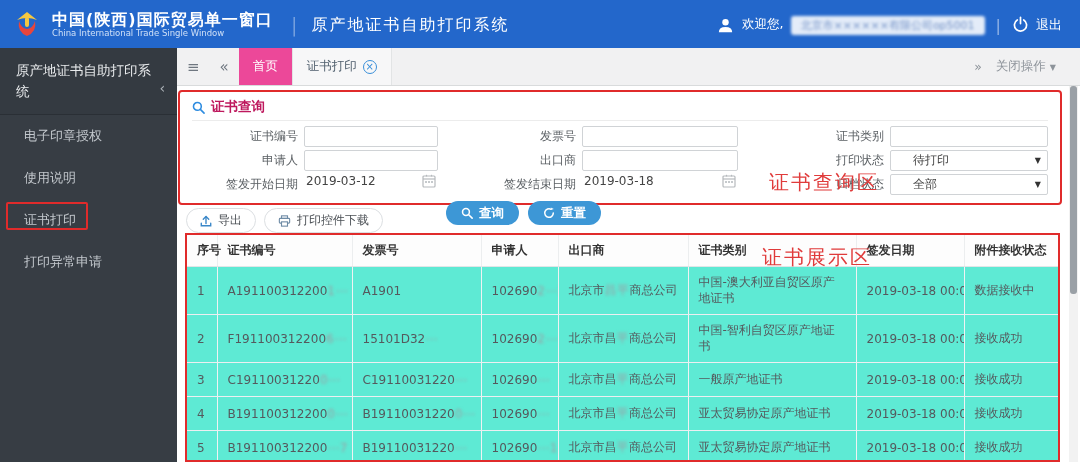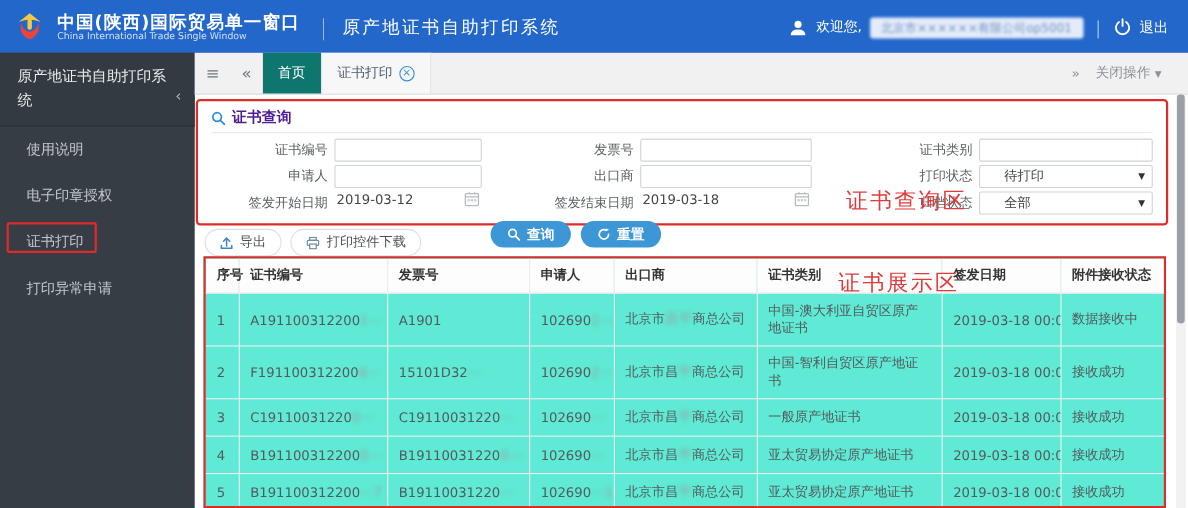--- a/index.html
+++ b/index.html
@@ -26,29 +26,29 @@
   .sidebar { position:absolute; left:0; top:48px; width:177px; bottom:0; background:#373d44; color:#c3c8cd; }
   .side-head { padding:12px 14px 12px 16px; font-size:13.5px; color:#e9ebed; line-height:1.55; border-bottom:1px solid #2a2f35; background:#343a41; position:relative; }
   .side-chevron { position:absolute; right:12px; bottom:14px; color:#aeb4ba; font-size:14px; }
   .side-item { padding:12px 10px 12px 24px; font-size:13px; cursor:pointer; position:relative; }
   .red-outline { position:absolute; left:6px; top:3px; width:82px; height:28px; border:2px solid #e02b2b; border-radius:2px; pointer-events:none; }
 
   
   .tabbar { position:absolute; left:177px; top:48px; right:0; height:38px; background:#f1f1f2; border-bottom:1px solid #d9dbdc; display:flex; align-items:stretch; }
   .tab-ic { display:flex; align-items:center; padding:0 10px; color:#6f7780; font-size:15px; cursor:pointer; }
   .tab { display:flex; align-items:center; gap:6px; padding:0 14px; font-size:12.5px; cursor:pointer; }
-  .tab.active { background:#0f766e; color:#fff; }
+  .tab.active { background:#ec4899; color:#fff; }
   .tab.light { background:#f7f7f8; color:#51606e; border-left:1px solid #e2e4e5; border-right:1px solid #e2e4e5; }
   .tab-close { width:14px; height:14px; border:1px solid #3a8fd9; border-radius:50%; color:#3a8fd9; font-size:10px; line-height:12px; text-align:center; }
   .tabbar-right { margin-left:auto; display:flex; align-items:center; gap:14px; padding-right:24px; color:#8d939a; font-size:12.5px; }
   .caret { font-size:8px; }
 
   
   .query-box { position:absolute; left:178px; top:90px; width:884px; height:115px; border:2px solid #e02b2b; border-radius:4px; background:#fff; padding:6px 12px 0 12px; }
-  .query-title { display:flex; align-items:center; gap:6px; color:#4c1d95; font-size:13.5px; font-weight:bold; padding-bottom:4px; border-bottom:1px solid #ececec; }
+  .query-title { display:flex; align-items:center; gap:6px; color:#be185d; font-size:13.5px; font-weight:bold; padding-bottom:4px; border-bottom:1px solid #ececec; }
   .qform { display:grid; grid-template-columns:106px 134px 132px 156px 140px 158px; column-gap:6px; row-gap:3px; margin-top:5px; align-items:center; color:#5a5f63; }
   .qlabel { text-align:right; font-size:12px; white-space:nowrap; }
   .qinput { height:21px; border:1px solid #d0d3d6; border-radius:2px; width:100%; background:#fff; }
   .qselect { height:21px; border:1px solid #d0d3d6; border-radius:2px; width:100%; background:#fff; position:relative; display:flex; align-items:center; padding:0 22px; color:#444; }
   .qselect .caret { position:absolute; right:6px; color:#333; }
   .qdate { height:21px; width:100%; display:flex; align-items:flex-start; justify-content:space-between; color:#444; padding:0 2px; }
   .btn-row { grid-column:3 / span 2; display:flex; gap:9px; margin:3px 0 0 2px; }
   .btn-blue { display:inline-flex; align-items:center; gap:6px; background:#3d97d6; color:#fff; border:none; border-radius:13px; height:24px; padding:0 15px; font-size:12.5px; font-weight:bold; cursor:pointer; font-family:inherit; }
 
   .annot { position:absolute; color:#e03b3b; font-size:20px; font-weight:500; letter-spacing:2px; pointer-events:none; }
@@ -105,22 +105,22 @@
       <span>退出</span>
     </span>
   </div>
 </div>
 
 <div class="sidebar">
   <div class="side-head">
     <span>原产地证书自助打印系统</span>
     <span class="side-chevron">‹</span>
   </div>
+  <div class="side-item"><span>电子印章授权</span></div>
   <div class="side-item"><span>使用说明</span></div>
-  <div class="side-item"><span>电子印章授权</span></div>
   <div class="side-item">
     <span>证书打印</span>
     <div class="red-outline"></div>
   </div>
   <div class="side-item"><span>打印异常申请</span></div>
 </div>
 
 <div class="tabbar">
   <span class="tab-ic">≡</span>
   <span class="tab-ic">«</span>

